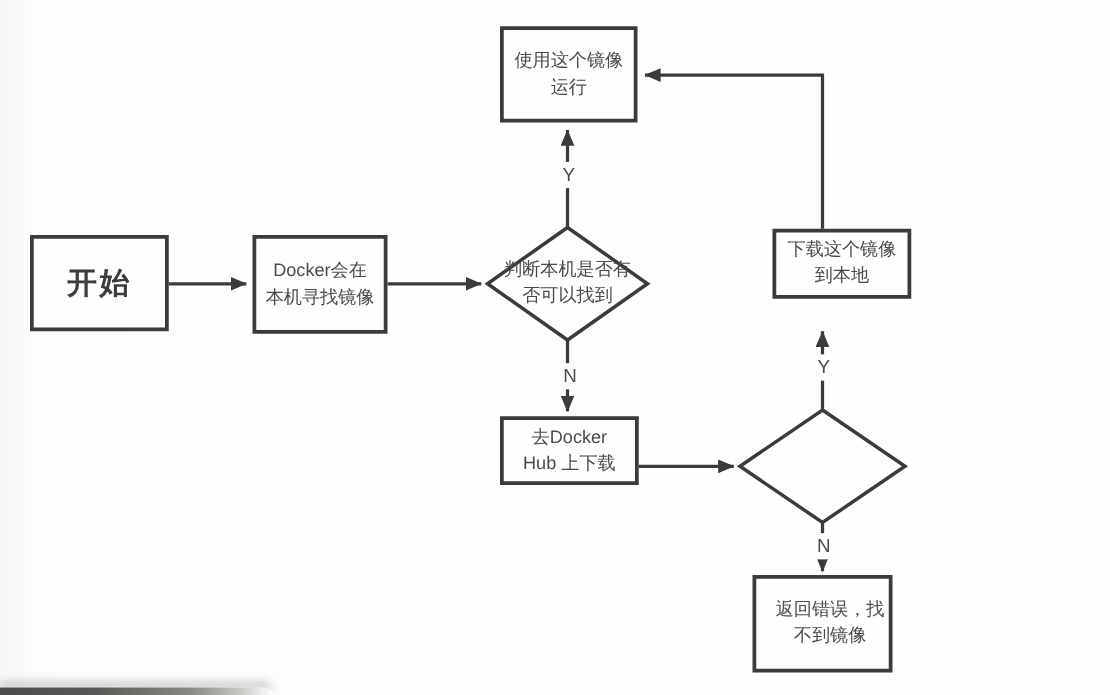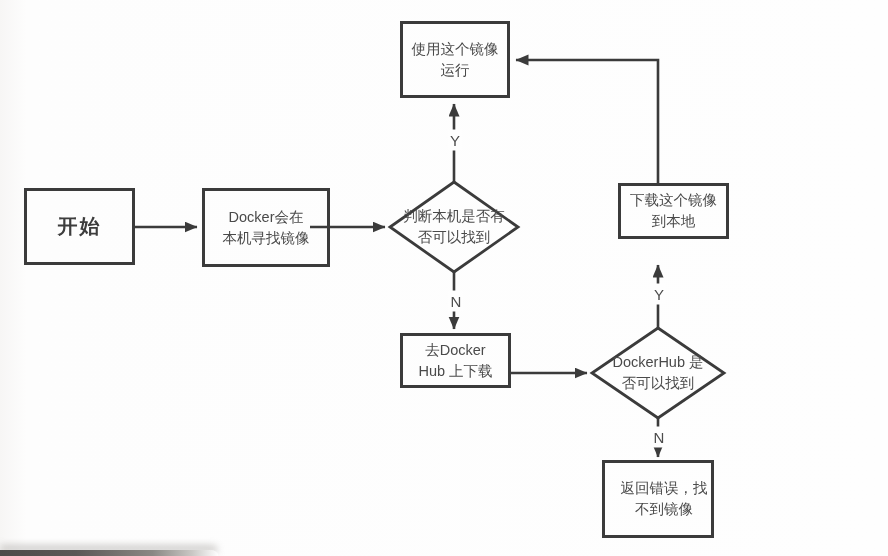--- a/index.html
+++ b/index.html
@@ -27,21 +27,21 @@
     display: flex;
     align-items: center;
     justify-content: center;
     text-align: center;
     color: #4a4a4a;
     font-size: 14.5px;
     line-height: 21px;
     white-space: pre-line;
   }
   .node.start {
-    font-size: 20px;
+    font-size: 24px;
     font-weight: bold;
     color: #3d3d3d;
     letter-spacing: 2px;
   }
   .diamond-label {
     position: absolute;
     display: flex;
     align-items: center;
     justify-content: center;
     text-align: center;
@@ -90,40 +90,38 @@
     <line x1="454" y1="182" x2="454" y2="104" stroke="#3b3b3b" stroke-width="2.6" marker-end="url(#ah)"></line>
     <line x1="454" y1="272" x2="454" y2="329" stroke="#3b3b3b" stroke-width="2.6" marker-end="url(#ah)"></line>
     <line x1="511" y1="373" x2="587" y2="373" stroke="#3b3b3b" stroke-width="2.6" marker-end="url(#ah)"></line>
     <line x1="658" y1="328" x2="658" y2="265" stroke="#3b3b3b" stroke-width="2.6" marker-end="url(#ah)"></line>
     <line x1="658" y1="418" x2="658" y2="457" stroke="#3b3b3b" stroke-width="2.6" marker-end="url(#ah)"></line>
     <polyline points="658,183 658,60 516,60" fill="none" stroke="#3b3b3b" stroke-width="2.6" marker-end="url(#ah)"></polyline>
   </svg>
 
   <div class="node start" style="left:24px; top:188px; width:111px; height:77px;">开始</div>
 
-  <div class="node" style="left:202px; top:188px; width:128px; height:79px;">Docker会在
+  <div class="node" style="left:202px; top:188px; width:108px; height:79px;">Docker会在
 本机寻找镜像</div>
 
   <div class="node" style="left:400px; top:21px; width:110px; height:77px;">使用这个镜像
 运行</div>
 
   <div class="node" style="left:400px; top:333px; width:111px; height:55px;">去Docker
 Hub 上下载</div>
 
   <div class="node" style="left:618px; top:183px; width:111px; height:56px;">下载这个镜像
 到本地</div>
 
   <div class="node" style="left:602px; top:460px; width:112px; height:78px;padding-left:12px;">返回错误，找
 不到镜像</div>
 
   <div class="diamond-label" style="left:394px; top:185px; width:120px; height:84px;">判断本机是否有
 否可以找到</div>
 
-  <div class="diamond-label" style="left:596px; top:331px; width:124px; height:84px;">DockerHub 是
-否可以找到</div>
 
   <div class="edge-label" style="left:455px; top:140px;">Y</div>
 
   <div class="edge-label" style="left:456px; top:301px;">N</div>
 
   <div class="edge-label" style="left:659px; top:294px;">Y</div>
 
   <div class="edge-label" style="left:659px; top:437px;">N</div>
 
   <div class="screen-artifact"></div>

